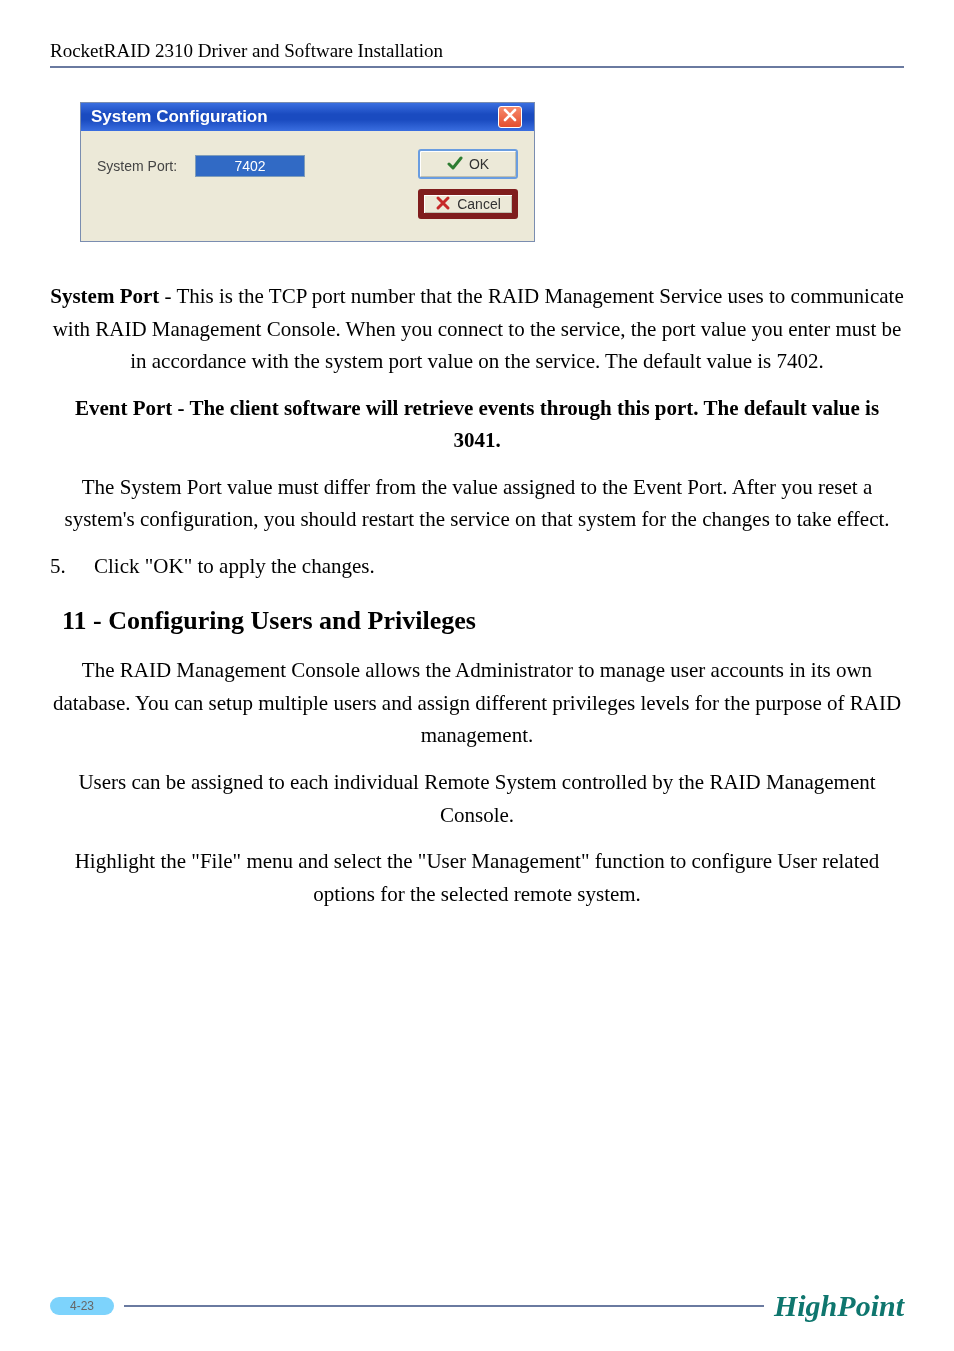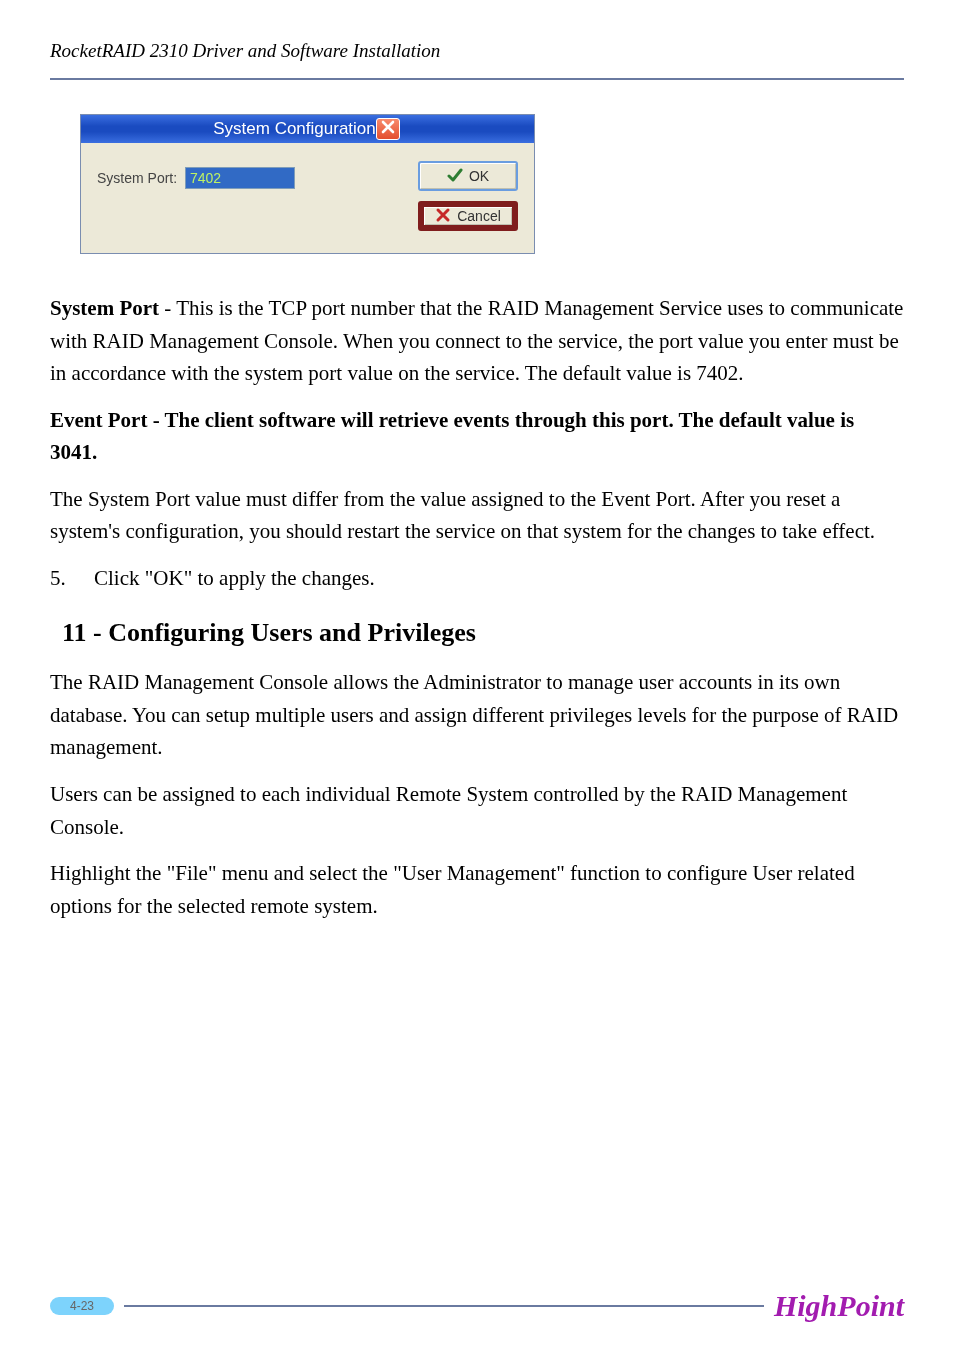--- a/index.html
+++ b/index.html
@@ -8,48 +8,47 @@
     font-size: 21px;
     color: #000;
     background: #fff;
     width: 954px;
     margin: 0 auto;
     padding: 40px 50px 30px 50px;
     position: relative;
     min-height: 1351px;
   }
   .header-title {
-    font-style: italic;
     font-size: 19px;
-    margin-bottom: 16px;
+    margin-bottom: 4px;
   }
   .header-rule {
     height: 2px;
     background: #6a7aa0;
     margin-bottom: 24px;
   }
 
   
   .dialog {
     display: inline-block;
     border: 1px solid #7a8db0;
     width: 455px;
     margin: 10px 0 24px 30px;
     font-family: Tahoma, Arial, sans-serif;
     font-size: 14px;
     background: #ece9d8;
   }
   .titlebar {
     display: flex;
     align-items: center;
-    justify-content: center;
+    justify-content: space-between;
     background: linear-gradient(to bottom, #3a6ee0, #1a4bc0 40%, #1a4bc0 60%, #3a6ee0);
     padding: 3px 12px 3px 10px;
     color: #fff;
-    font-weight: normal;
+    font-weight: bold;
     font-size: 17px;
   }
   .closebtn {
     width: 24px;
     height: 22px;
     background: linear-gradient(to bottom, #f88b6d, #e34e2e);
     border: 1px solid #fff;
     border-radius: 3px;
     display: flex;
     align-items: center;
@@ -67,34 +66,36 @@
     flex: 1;
     display: flex;
     flex-direction: column;
     gap: 26px;
     padding-top: 6px;
     color: #444;
   }
   .field-row {
     display: flex;
     align-items: center;
+    gap: 10px;
   }
   .field-row label { min-width: 88px; }
   .field-row input {
     font-family: Tahoma, Arial, sans-serif;
     font-size: 14px;
     width: 110px;
     height: 22px;
     border: 1px solid #7f9db9;
     padding: 1px 4px;
     background: #fff;
   }
   .highlighted {
     background: #316ac5 !important;
-    color: #bef264;
+    color: #ffffff;
+    text-align: center;
   }
   .btns {
     display: flex;
     flex-direction: column;
     gap: 10px;
     width: 100px;
   }
   .winbtn {
     height: 30px;
     border: 6px solid #7f1d1d;
@@ -110,20 +111,21 @@
   }
   .winbtn.focused {
     border: 2px solid #6a9de0;
   }
   .check-icon svg, .x-icon svg { width: 16px; height: 16px; }
 
   
   .para {
     margin: 14px 0;
     line-height: 1.55;
+    text-align: center;
   }
   .bold-run { font-weight: bold; }
   .list-item {
     display: flex;
     margin: 14px 0;
     line-height: 1.55;
   }
   .list-item .num { width: 44px; }
   .h2 {
     font-weight: bold;
@@ -154,21 +156,21 @@
     height: 1.5px;
     background: #6a7aa0;
     flex: 1;
     margin: 0 10px;
   }
   .brand {
     font-family: "Brush Script MT", cursive;
     font-style: italic;
     font-weight: bold;
     font-size: 30px;
-    color: #a21caf;
+    color: #0f766e;
     white-space: nowrap;
   }
 </style>
 </head>
 <body>
 
 
 
 <div class="header-title">RocketRAID 2310 Driver and Software Installation</div>
 <div class="header-rule"></div>

